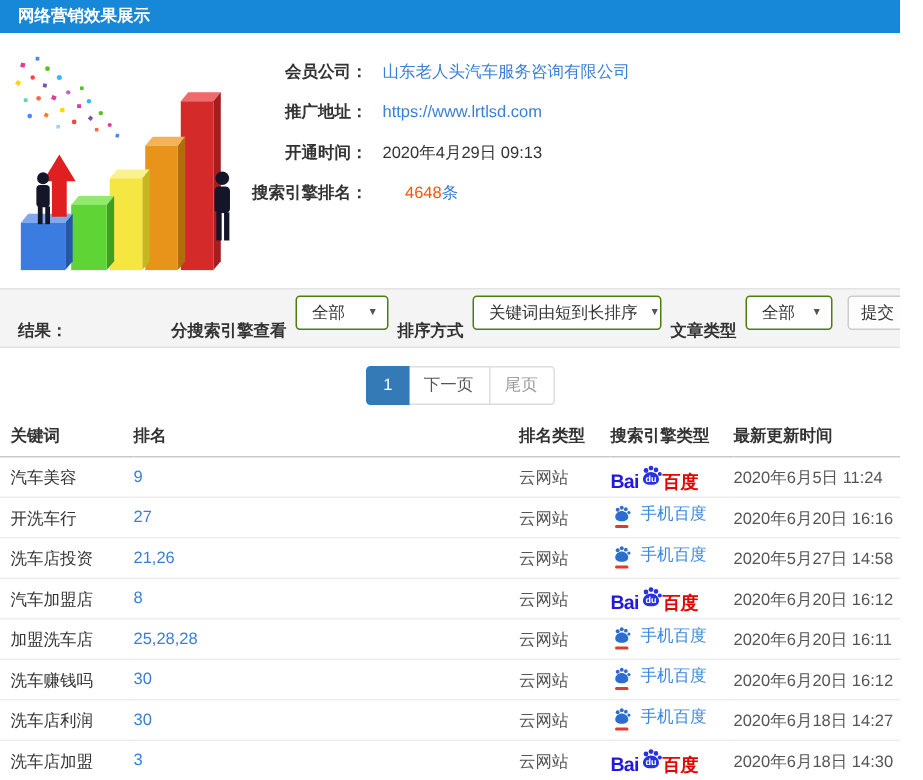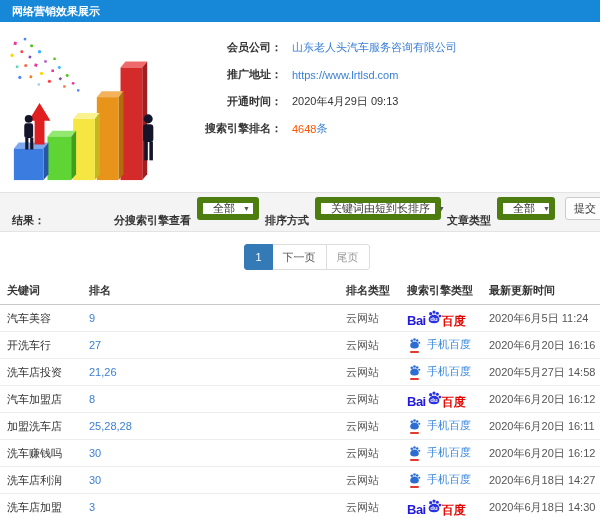--- a/index.html
+++ b/index.html
@@ -8,34 +8,34 @@
 
   
   .topbar{position:absolute;left:0;top:0;width:615px;height:22px;background:#1787d8;}
   .topbar span{display:inline-block;padding-left:12px;line-height:22px;color:#fff;font-weight:bold;font-size:11px;}
 
   
   .info-section{position:absolute;left:0;top:22px;width:615px;height:170px;background:#fff;}
   .illus{position:absolute;left:2px;top:6px;width:163px;height:158px;}
   .info-rows{position:absolute;left:0;top:12px;width:615px;}
   .info-row{display:flex;align-items:center;height:27px;}
-  .ilabel{width:245px;text-align:right;font-weight:bold;color:#333;flex:0 0 245px;padding-left:37px;}
+  .ilabel{width:245px;text-align:right;font-weight:bold;color:#333;flex:0 0 245px;}
   .ival{margin-left:10px;color:#333;text-decoration:none;}
   a.ival.link{color:#3a7fd5;cursor:pointer;}
-  .count-num{margin-left:10px;color:#ff5500;}
+  .count-num{margin-left:25px;color:#ff5500;}
   .count-suffix{color:#3a7fd5;}
 
   
   .filterbar{position:absolute;left:0;top:192px;width:615px;height:40px;background:#f4f4f4;
              border-top:1px solid #e3e3e3;border-bottom:1px solid #e3e3e3;box-sizing:border-box;
              display:flex;align-items:center;}
   .flabel{font-weight:bold;color:#333;white-space:nowrap;margin-top:16px;}
   .flabel.result{position:absolute;left:12px;}
   .fcontrols{position:absolute;right:10px;display:flex;align-items:flex-start;gap:6px;}
-  .select{height:23px;background:#fff;border:6px solid #4d7c0f;border-radius:3px;box-sizing:border-box;
+  .select{height:23px;background:#fff;border:1px solid #4d7c0f;border-radius:3px;box-sizing:border-box;
           display:flex;align-items:center;justify-content:space-between;padding:0 6px 0 10px;cursor:pointer;}
   .select .sval{color:#333;white-space:nowrap;}
   .select .caret{font-size:7px;color:#555;margin-left:8px;}
   .sel-engine{width:62px;}
   .sel-sort{width:126px;}
   .sel-article{width:58px;}
   .submit{height:23px;min-width:34px;background:#fdfdfd;border:1px solid #ccc;border-radius:3px;
           color:#333;font-size:11px;cursor:pointer;margin-left:4px;padding:0 8px;
           font-family:"Liberation Sans","DejaVu Sans",sans-serif;}
 

